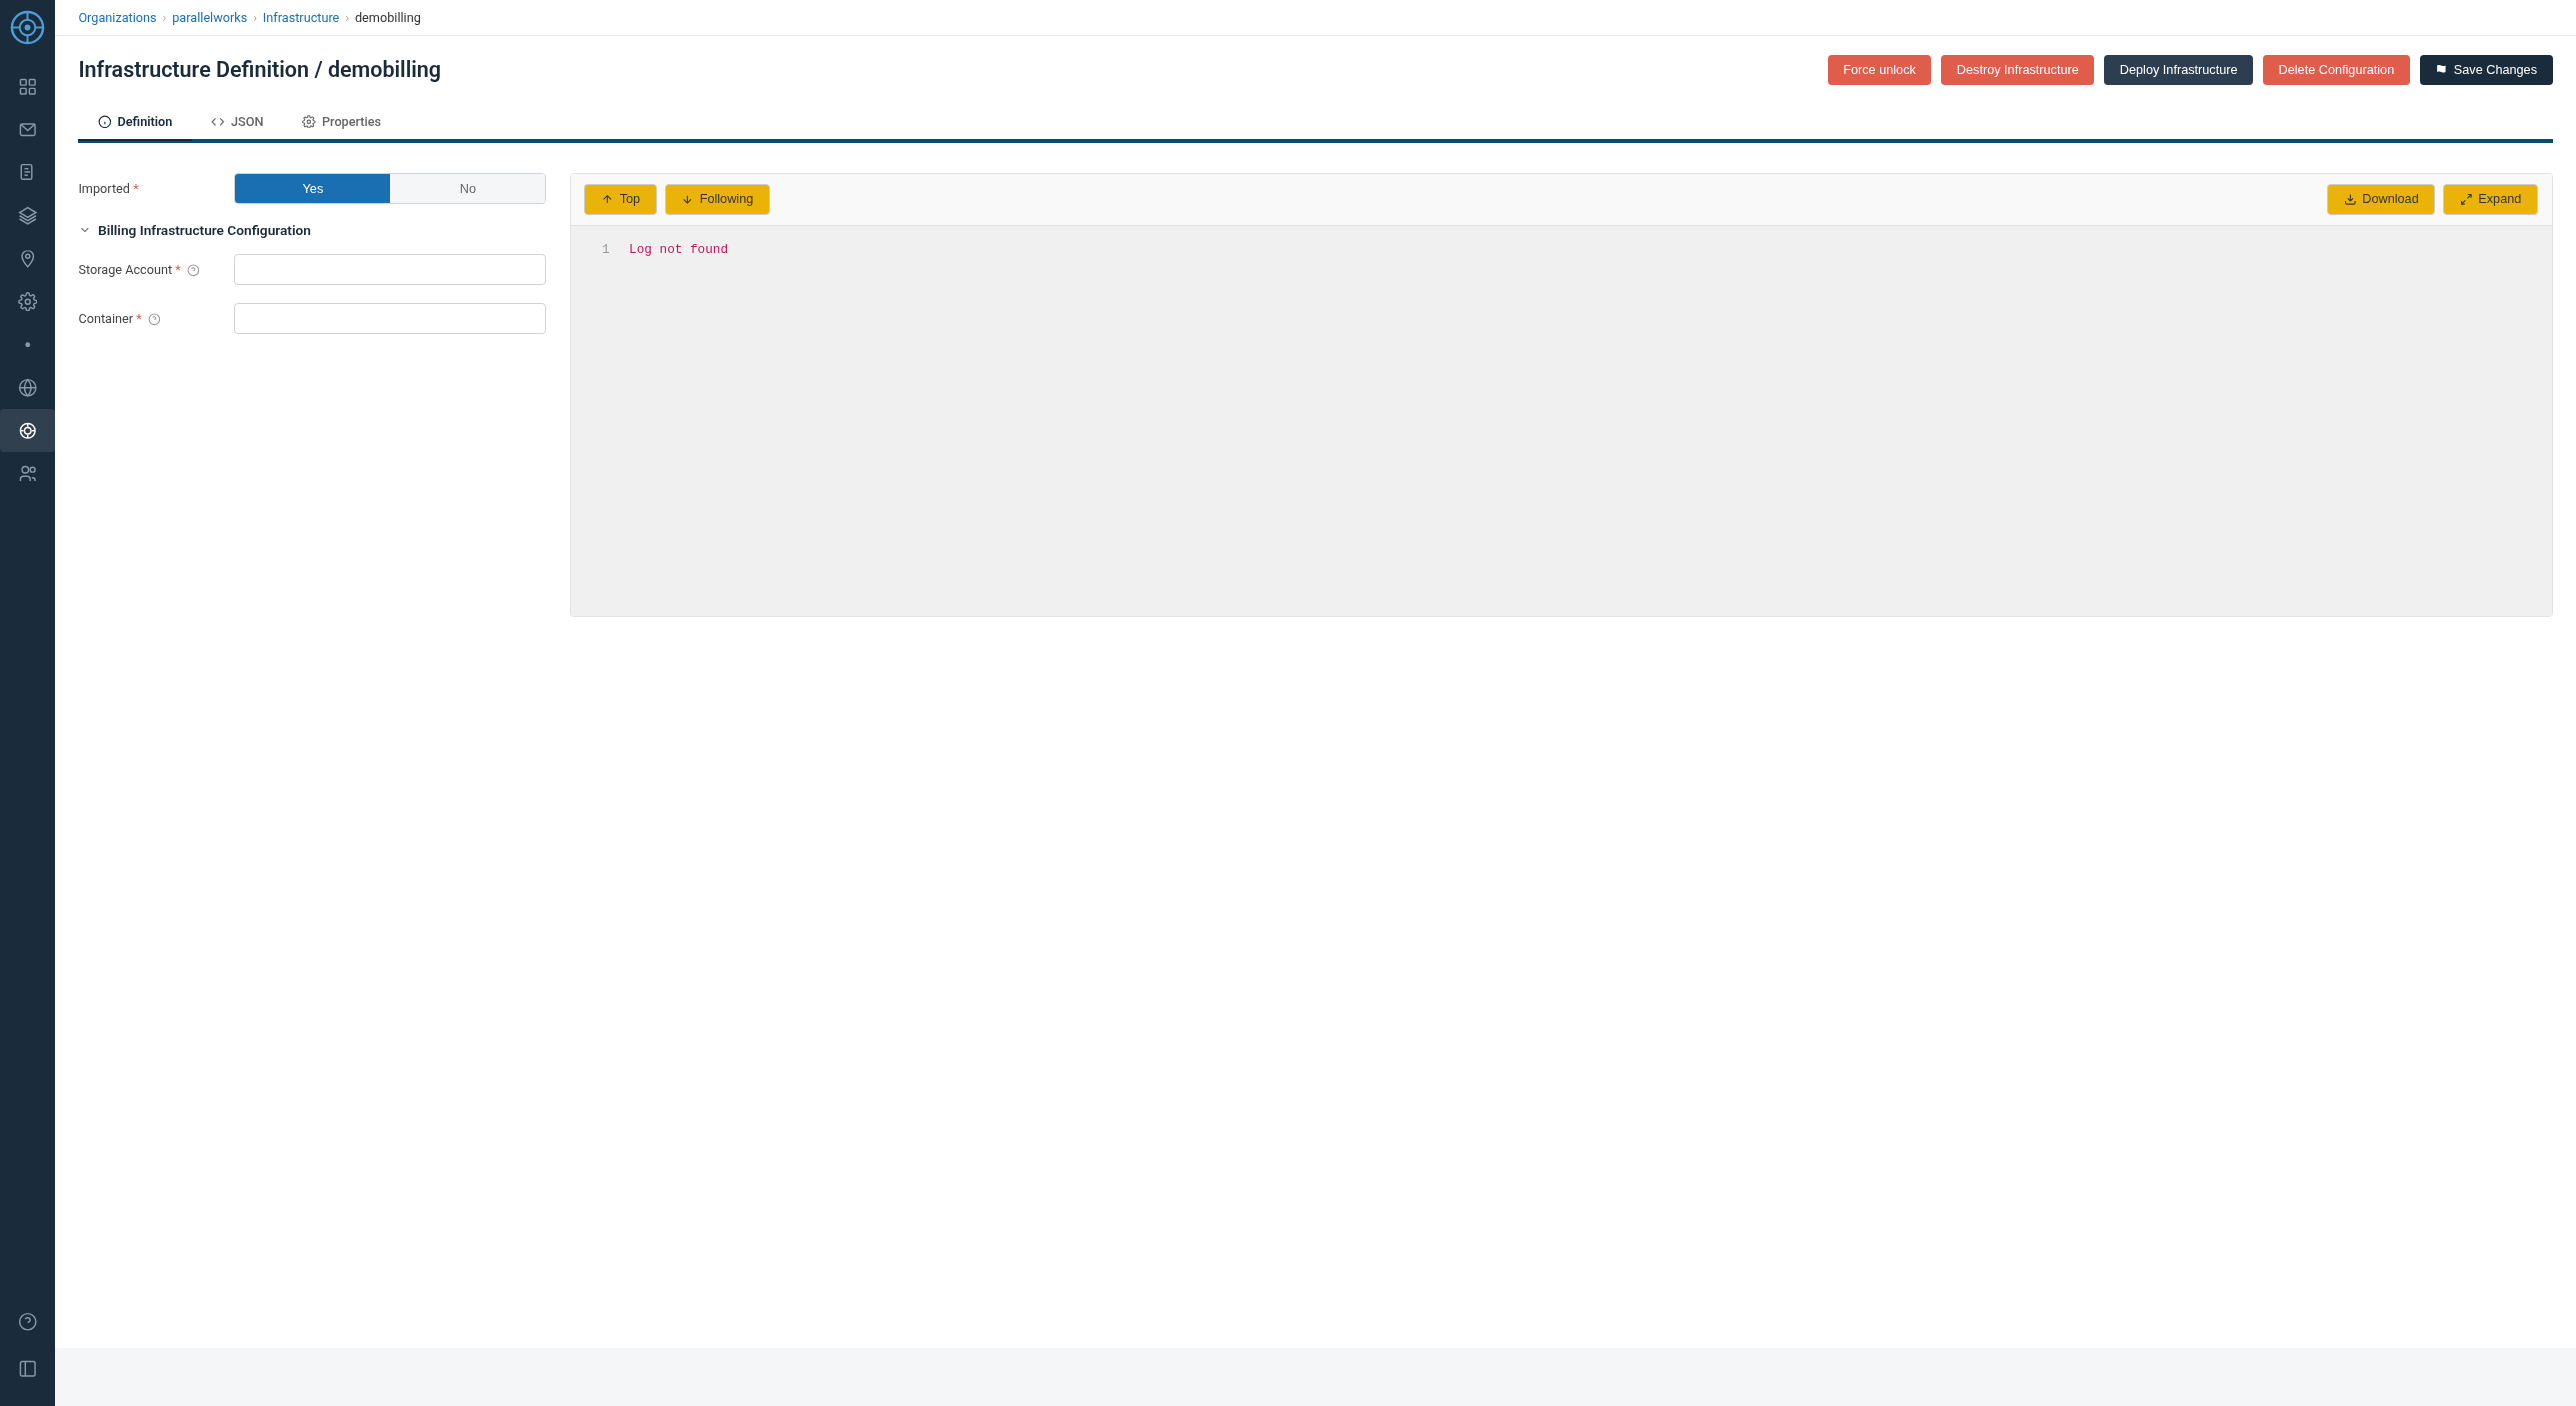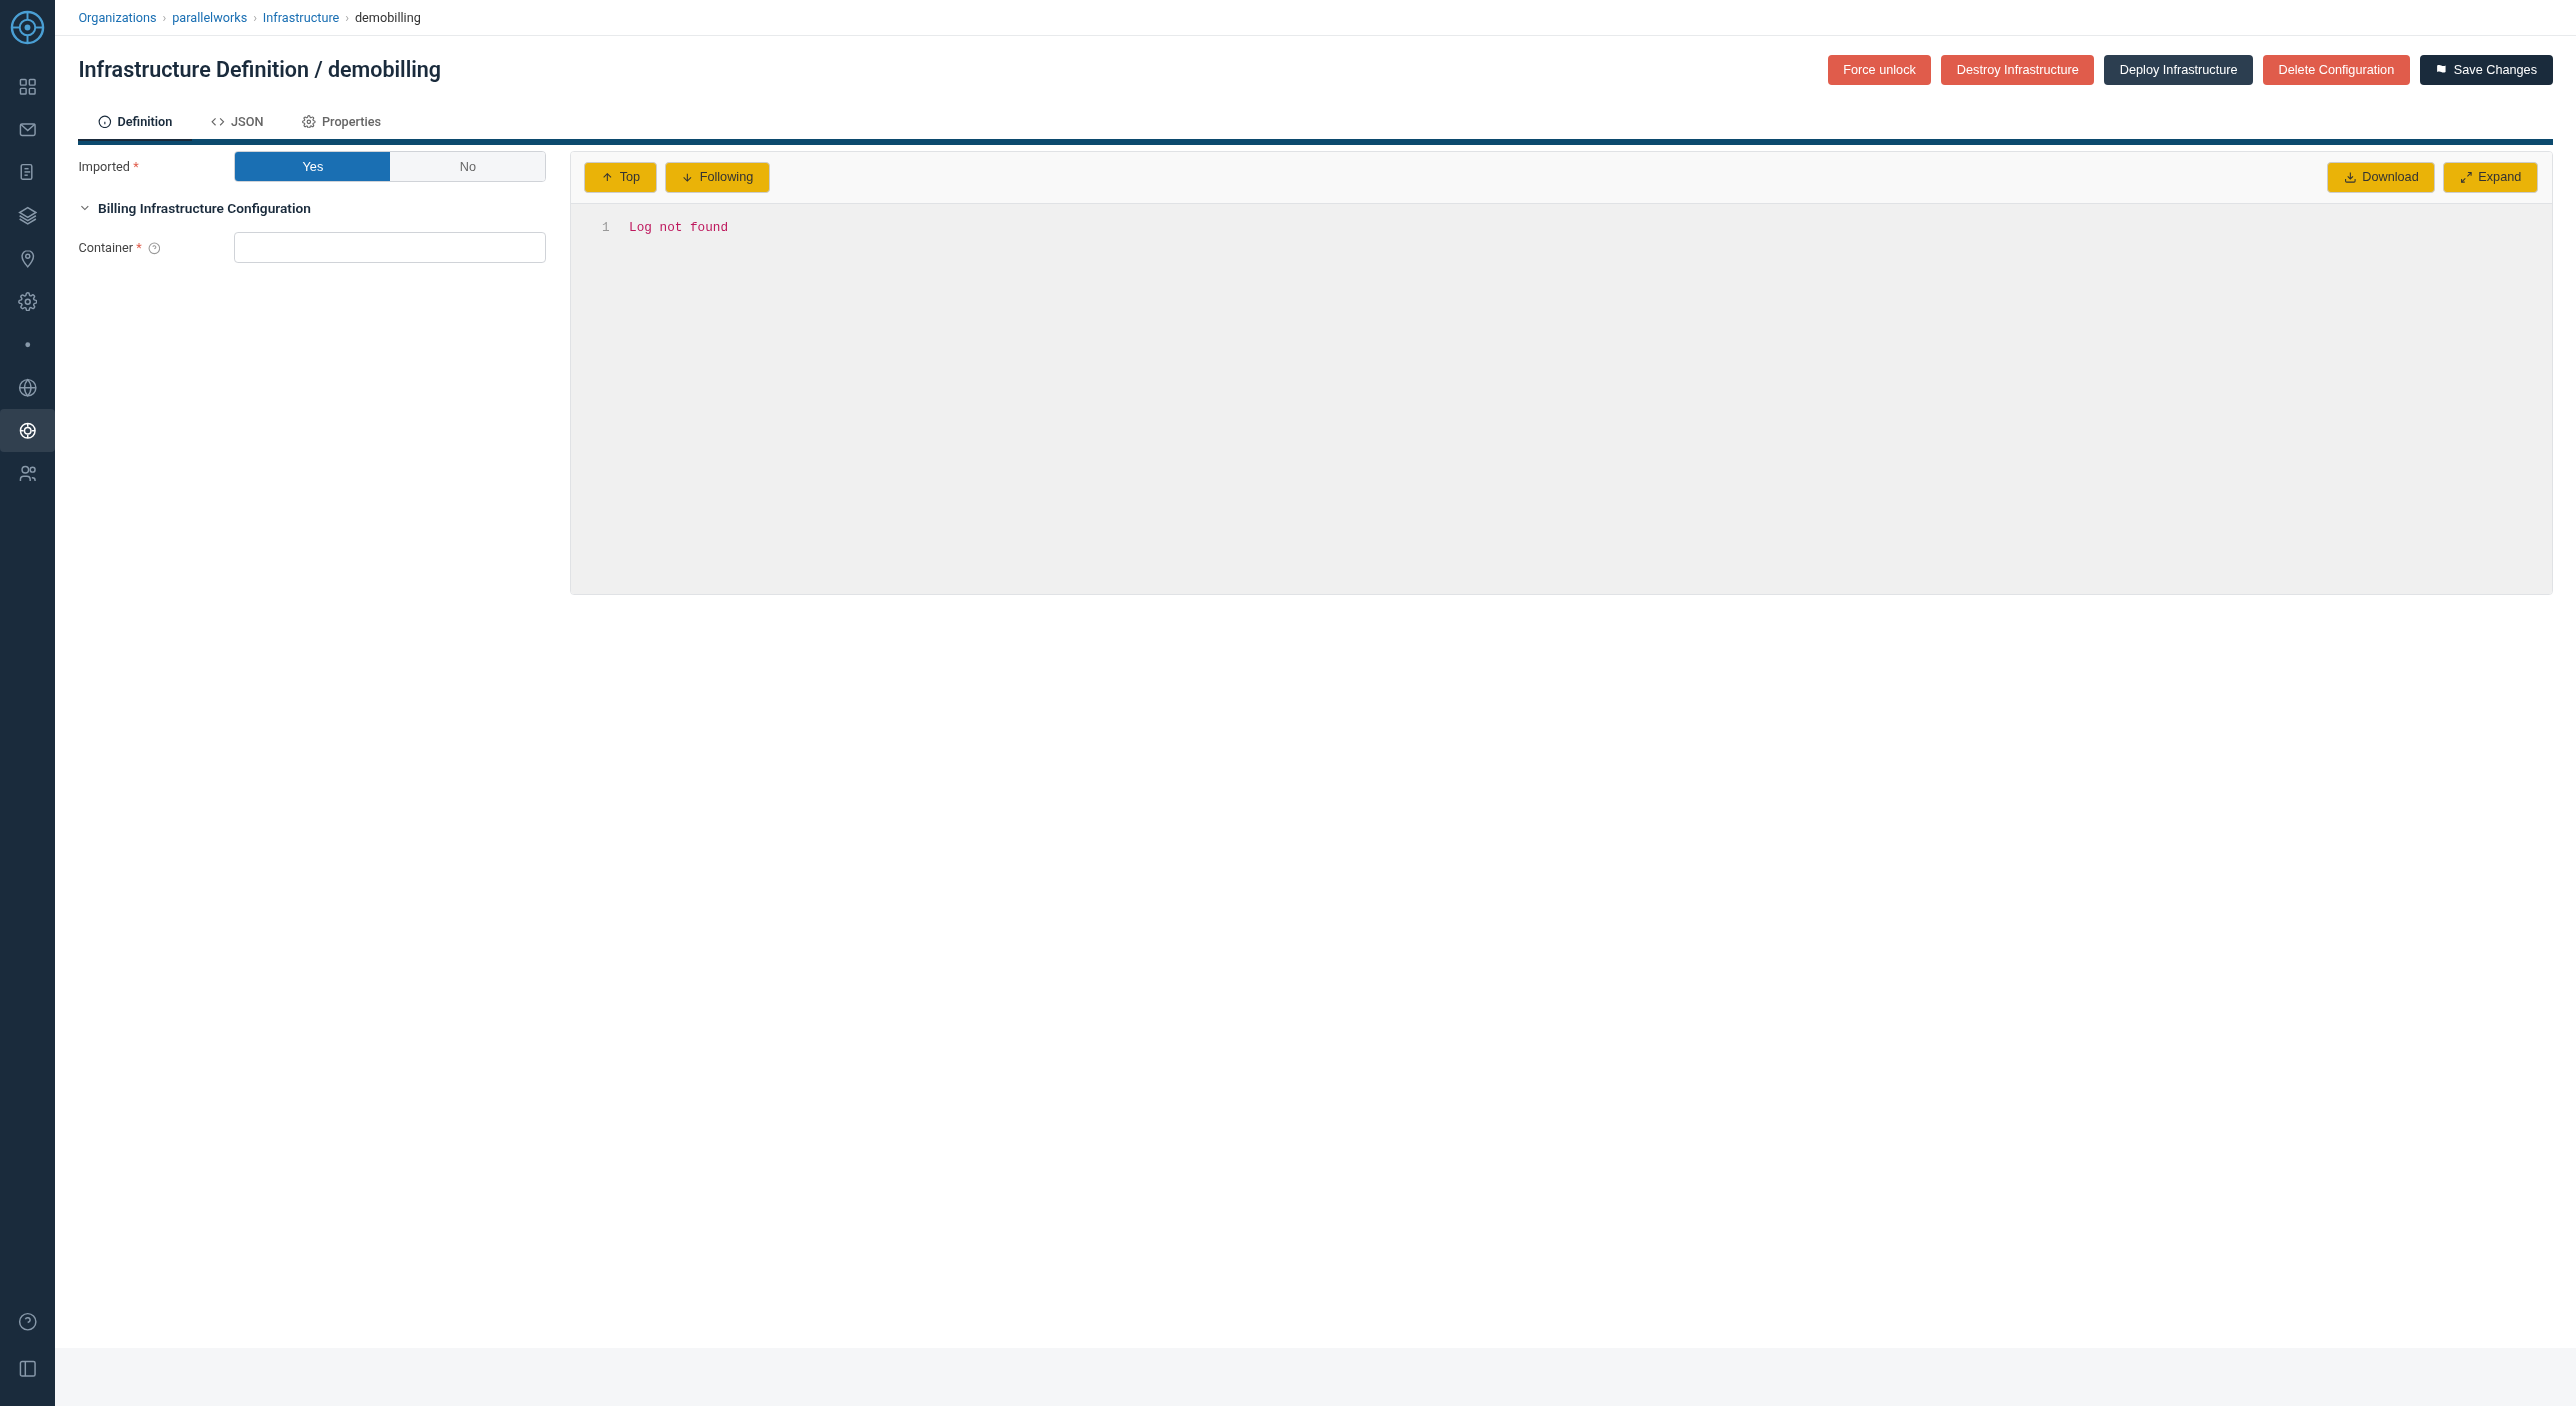--- a/index.html
+++ b/index.html
@@ -188,22 +188,22 @@
     }
     .btn-outline {
       background: #eab308;
       color: #333;
       border: 1px solid #ccc;
     }
 
     
     .tabs {
       display: flex;
-      border-bottom: 6px solid #0c4a6e;
-      margin-bottom: 6px;
+      border-bottom: 4px solid #0c4a6e;
+      margin-bottom: 30px;
     }
     .tab {
       padding: 9.8px 19.5px;
       font-size: 12.7px;
       font-weight: 500;
       color: #666;
       cursor: pointer;
       border-bottom: 2.9px solid transparent;
       margin-bottom: -2px;
       display: flex;
@@ -511,20 +511,32 @@
             </div>
           </div>
 
           <div class="section-header">
             <svg viewBox="0 0 24 24" fill="none" stroke="currentColor" stroke-width="2">
                 <polyline points="6,9 12,15 18,9"></polyline>
               </svg>
             <span>Billing Infrastructure Configuration</span>
           </div>
 
+          <div class="form-group">
+            <label class="form-label">
+              <span>Storage Account</span>
+              <span class="required"> *</span>
+              <svg width="12.7" height="12.7" viewBox="0 0 24 24" fill="none" stroke="#999" stroke-width="2" style="vertical-align:middle; margin-left:2.9px;">
+                  <circle cx="12" cy="12" r="10"></circle>
+                  <path d="M9.09 9a3 3 0 0 1 5.83 1c0 2-3 3-3 3"></path>
+                  <line x1="12" y1="17" x2="12.01" y2="17"></line>
+                </svg>
+            </label>
+            <input class="form-input" type="text" value="" style="">
+          </div>
 
           <div class="form-group">
             <label class="form-label">
               <span>Container</span>
               <span class="required"> *</span>
               <svg width="12.7" height="12.7" viewBox="0 0 24 24" fill="none" stroke="#999" stroke-width="2" style="vertical-align:middle; margin-left:2.9px;">
                   <circle cx="12" cy="12" r="10"></circle>
                   <path d="M9.09 9a3 3 0 0 1 5.83 1c0 2-3 3-3 3"></path>
                   <line x1="12" y1="17" x2="12.01" y2="17"></line>
                 </svg>

